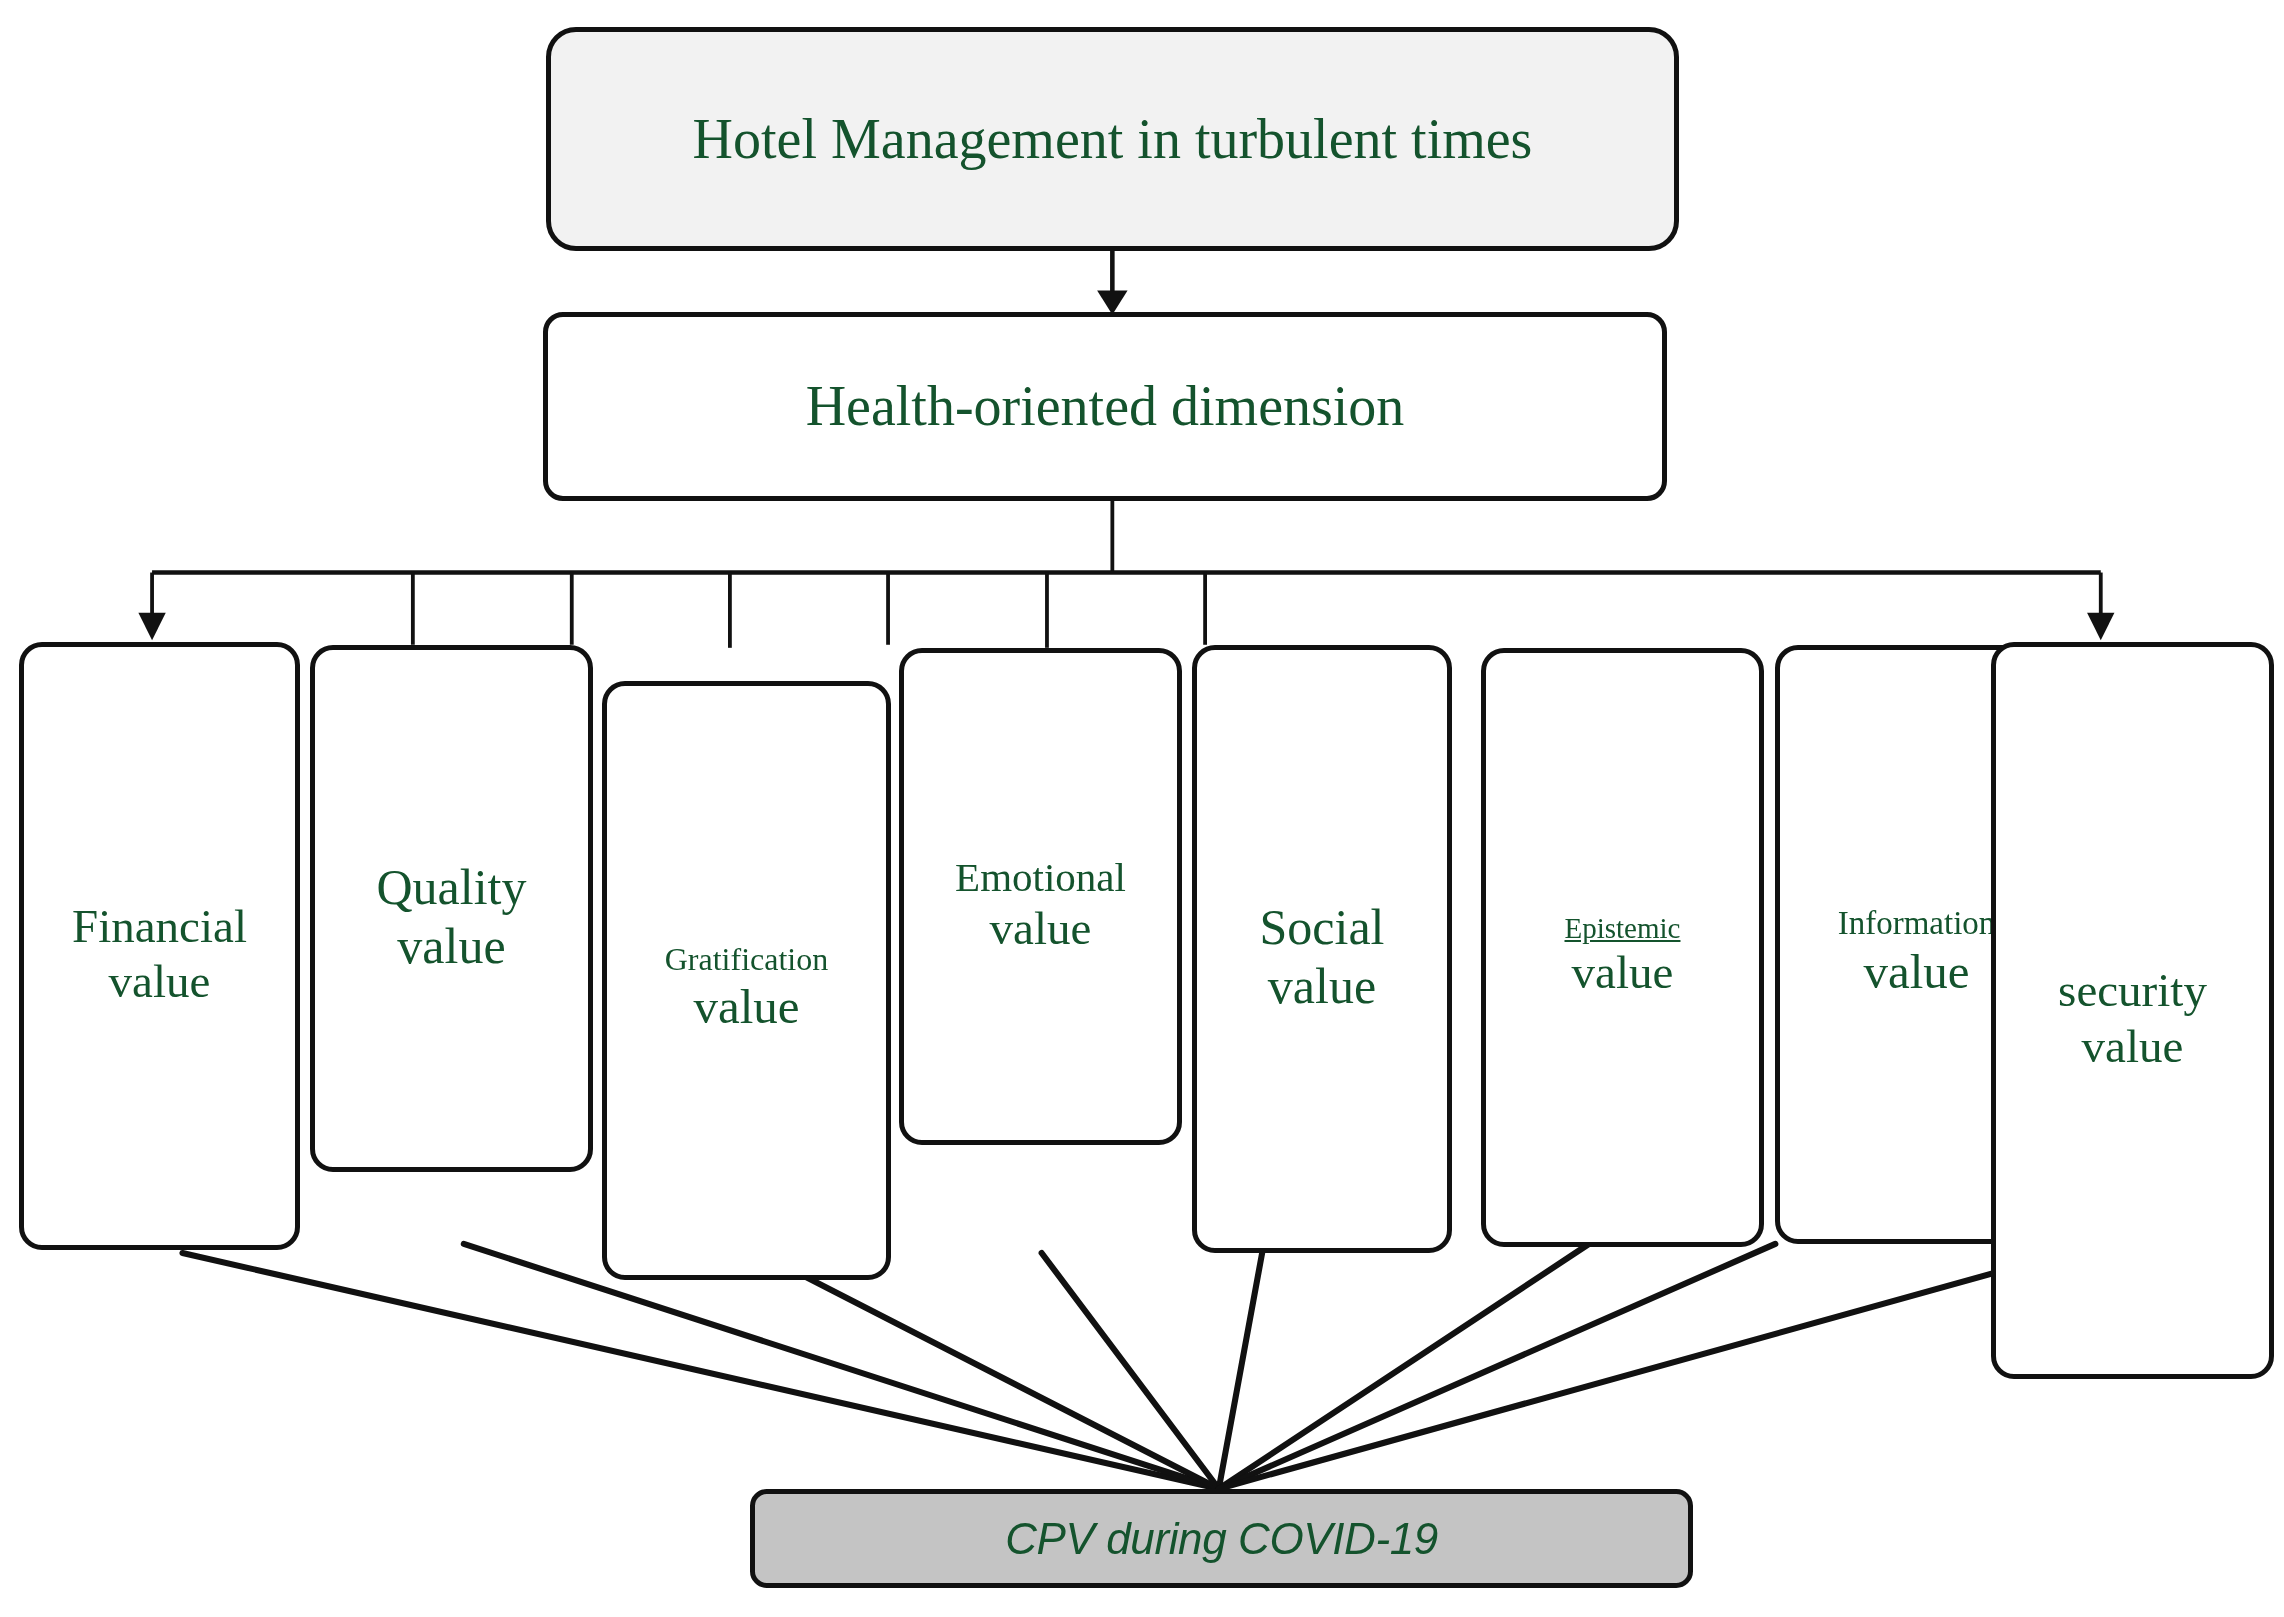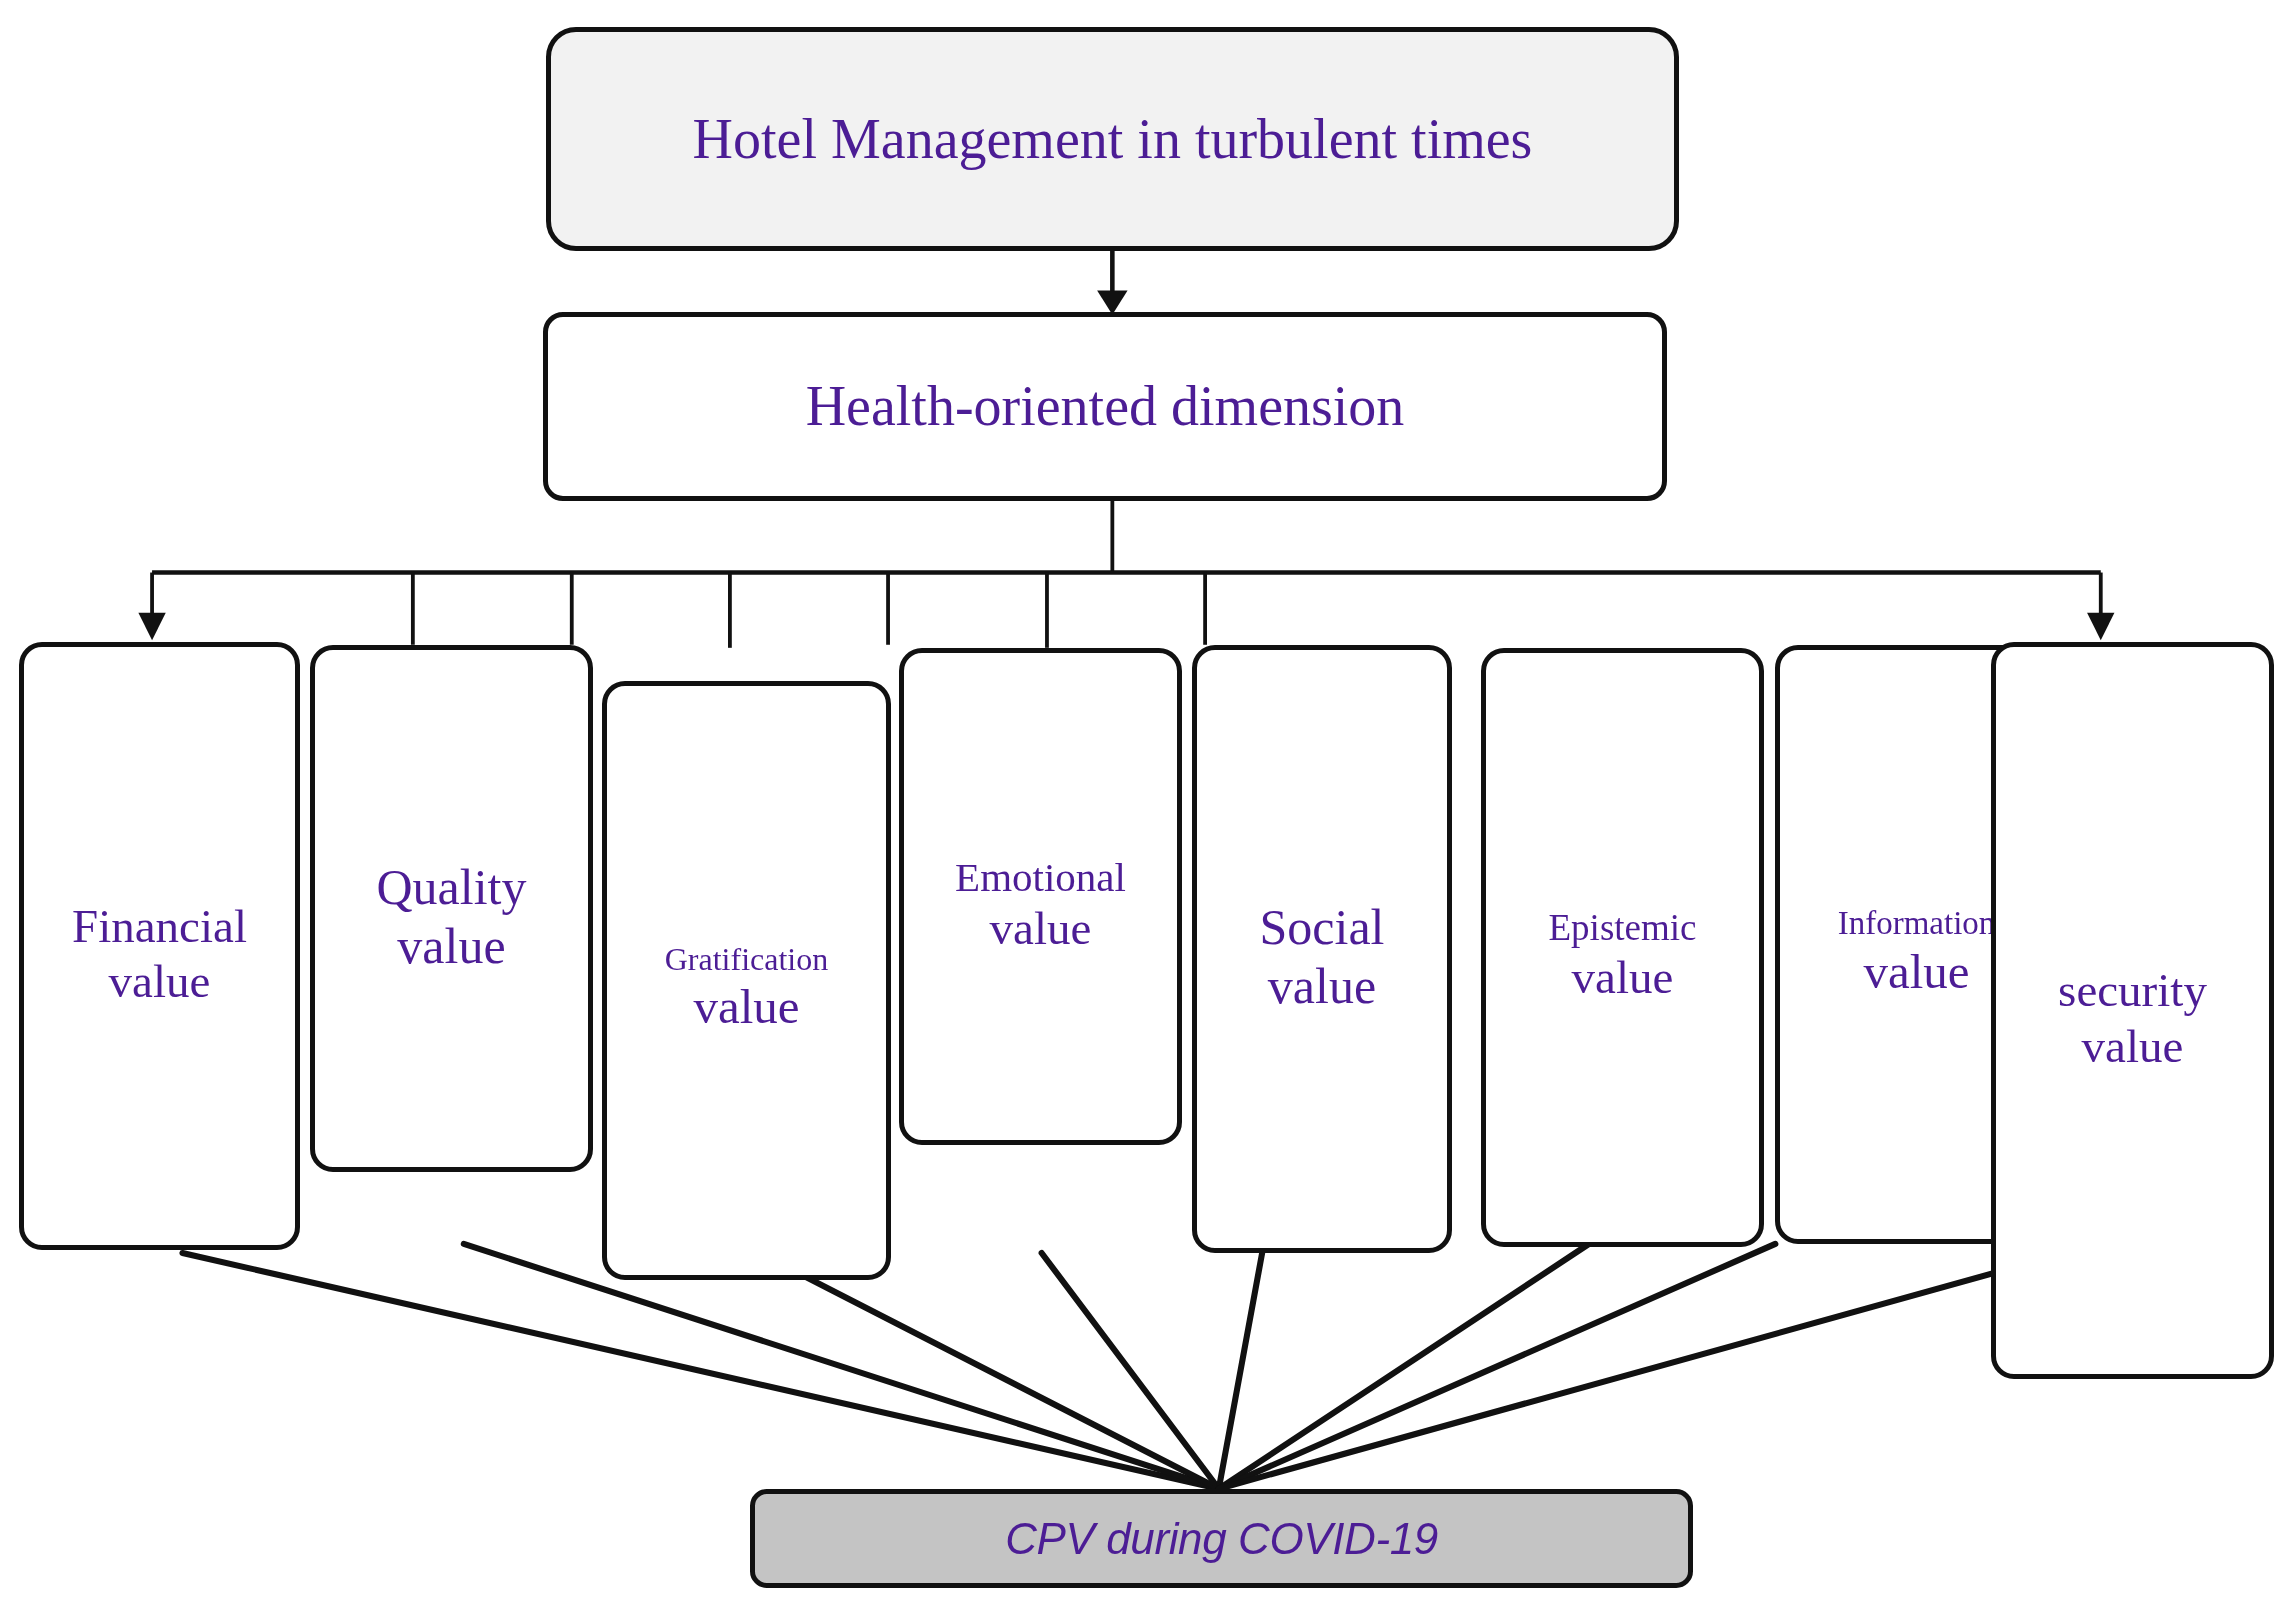--- a/index.html
+++ b/index.html
@@ -20,21 +20,21 @@
   .node {
     position: absolute;
     box-sizing: border-box;
     border: 5.3px solid #111111;
     border-radius: 26px;
     background: #ffffff;
     display: flex;
     align-items: center;
     justify-content: center;
     text-align: left;
-    color: #4c1d95;
+    color: #14532d;
     line-height: 1.18;
   }
   
   #node-root {
     left: 546px;
     top: 27px;
     width: 1133px;
     height: 224px;
     background: #f2f2f2;
     border-radius: 30px;
@@ -197,21 +197,21 @@
 
   <div class="node value-node" style="left:1192px; top:645px; width:260px; height:608px; font-size:49px;">
     <div class="vn-inner">
       <span class="vn-line1" style="font-size:50px;">Social</span>
       <span class="vn-line2" style="font-size:50px;">value</span>
     </div>
   </div>
 
   <div class="node value-node" style="left:1481px; top:648px; width:283px; height:599px; font-size:43px;">
     <div class="vn-inner">
-      <span class="vn-line1" style="font-size:37px;">Epistemic</span>
+      <span class="vn-line1" style="font-size:29px;text-decoration:underline;">Epistemic</span>
       <span class="vn-line2" style="font-size:47px;">value</span>
     </div>
   </div>
 
   <div class="node value-node" style="left:1775px; top:645px; width:283px; height:599px; font-size:43px;">
     <div class="vn-inner">
       <span class="vn-line1" style="font-size:33px;">Information</span>
       <span class="vn-line2" style="font-size:49px;">value</span>
     </div>
   </div>

